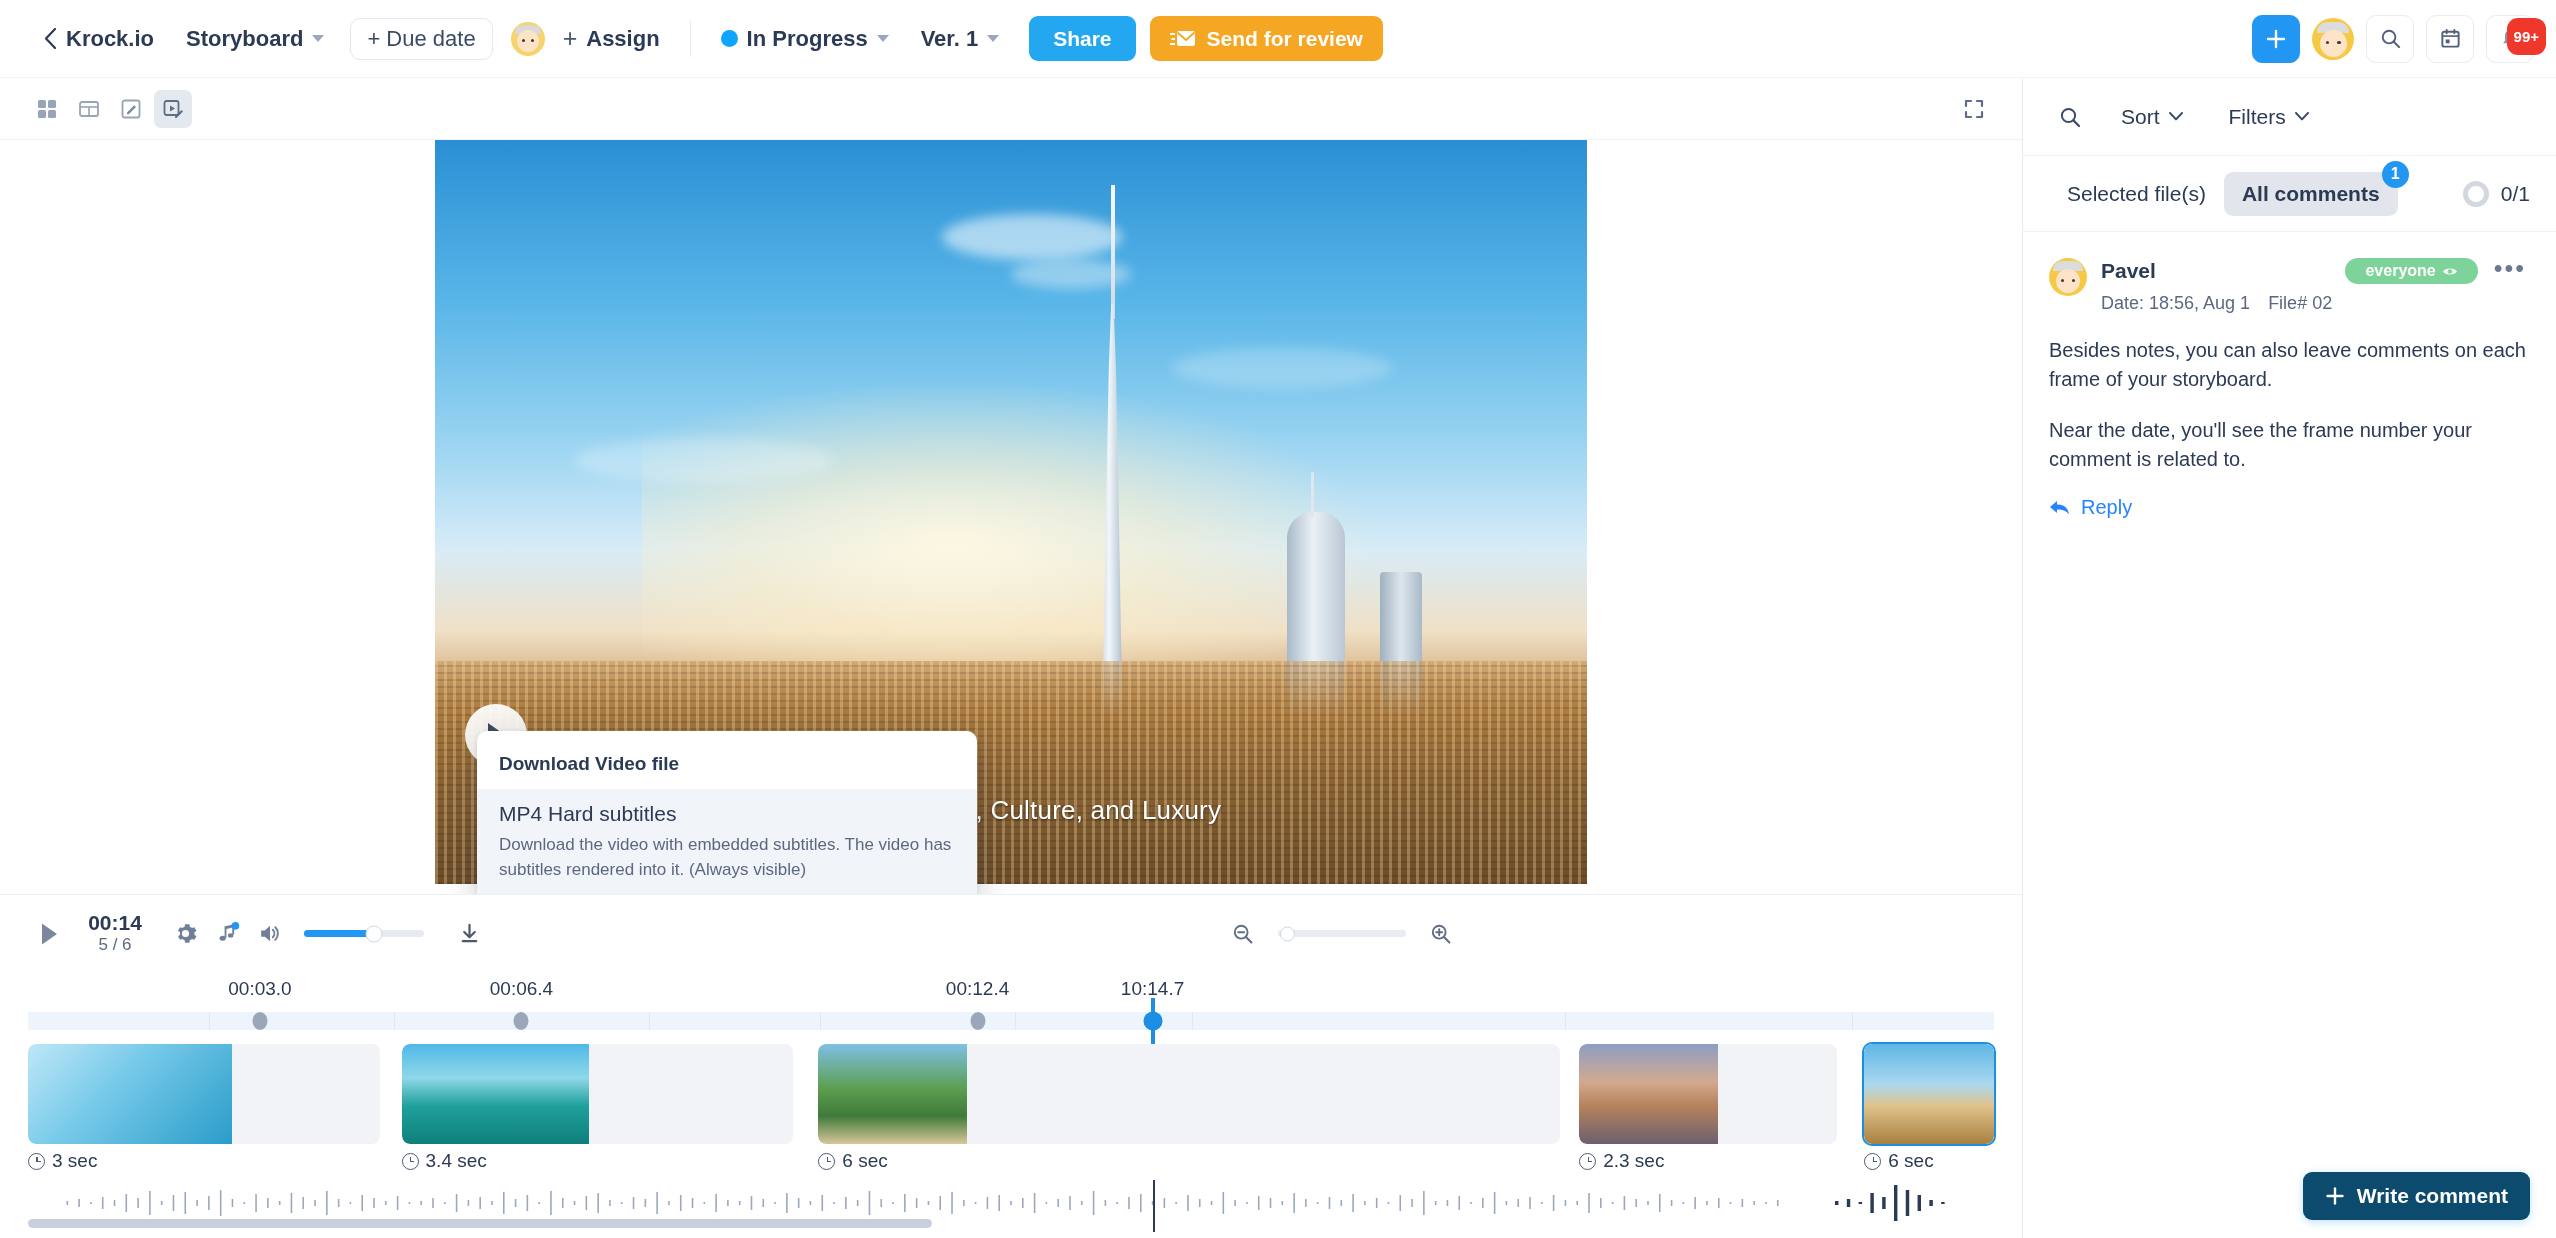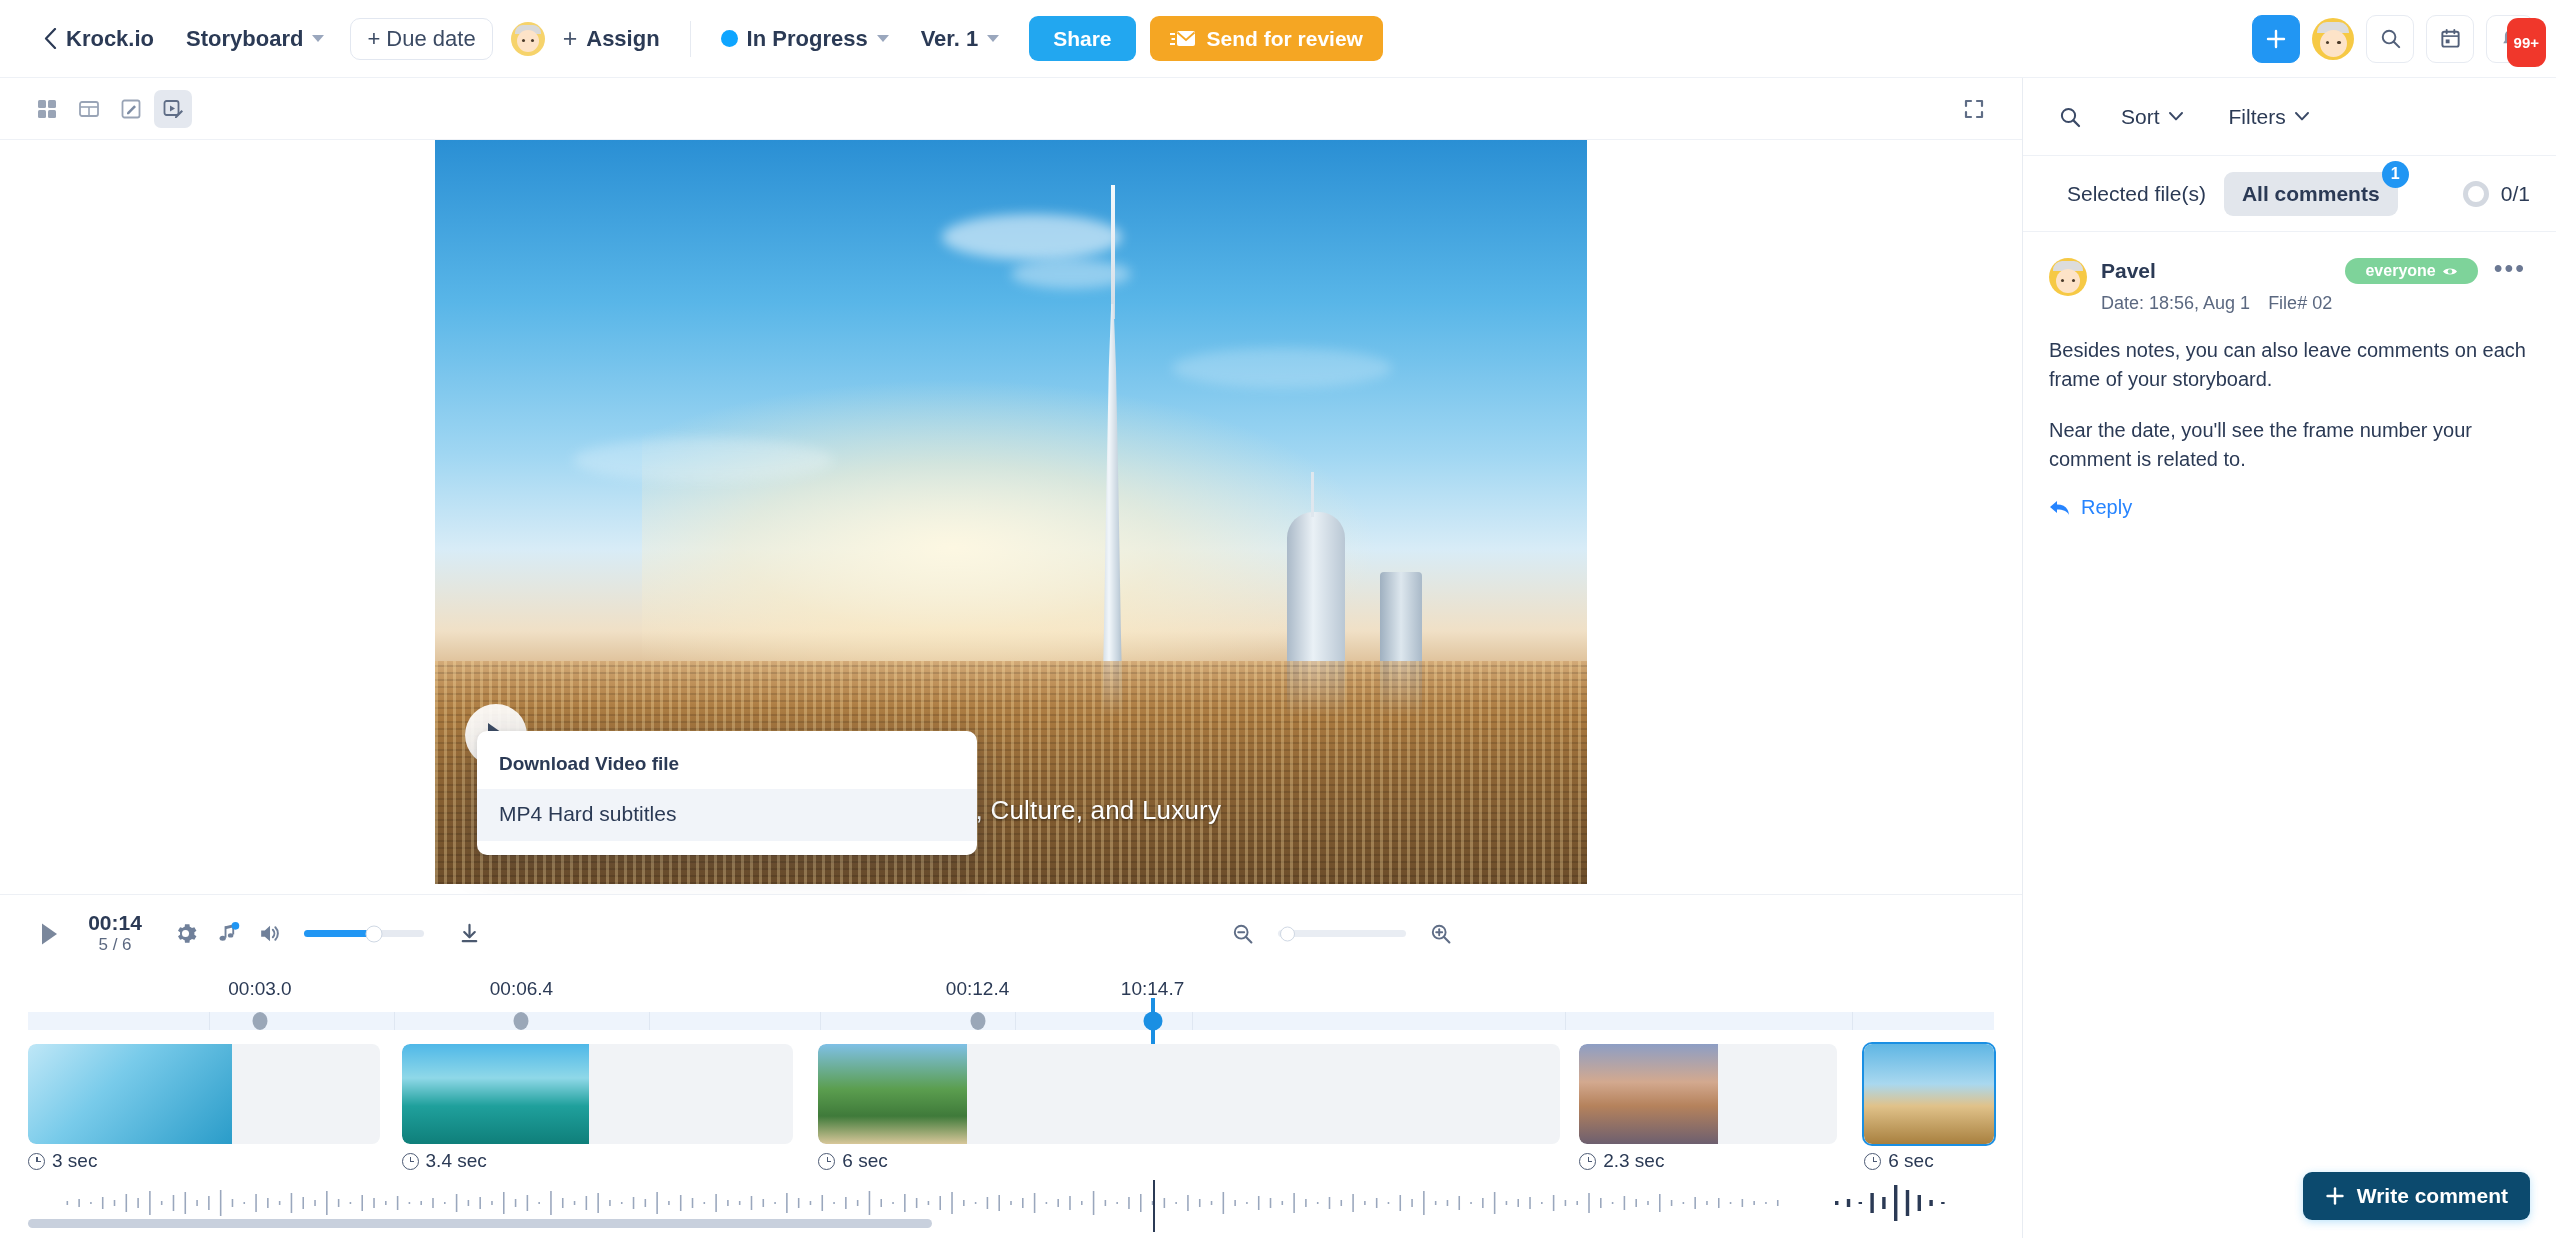--- a/index.html
+++ b/index.html
@@ -62,21 +62,21 @@
   .spacer { flex: 1; }
   .icon-box {
     width: 48px; height: 48px; border-radius: 10px; border:1px solid #e7ebf2;
     display:flex; align-items:center; justify-content:center; cursor:pointer; background:#fff;
     margin-left: 12px; position:relative;
   }
   .icon-box.plusblue { background:#2196f3; border-color:#2196f3; }
   .badge99 {
     position:absolute; right:-13px; top:2px;
     background:#f0372b; color:#fff; font-size:15px; font-weight:700;
-    border-radius: 11px; padding: 16px 7px; line-height:1.15;
+    border-radius: 11px; padding: 10px 7px; line-height:1.15;
   }
   .avatar-top {
     width: 42px; height: 42px; border-radius: 50%;
     background: #f6c945; overflow:hidden; position:relative; margin-left: 12px; flex:none;
     display:flex; align-items:flex-end; justify-content:center; cursor:pointer;
   }
   .avatar-top .face2 { width:27px; height:27px; border-radius:50%; background:#fde3c8; margin-bottom:3px; position:relative;}
   .avatar-top .face2:before, .avatar-top .face2:after { content:''; position:absolute; top:11px; width:3.5px;height:3.5px;border-radius:50%;background:#4a3a2a;}
   .avatar-top .face2:before{left:6px;} .avatar-top .face2:after{right:6px;}
   .avatar-top .hair2 { position:absolute; top:4px; left:5px; right:5px; height:11px; border-radius:10px 10px 0 0; background:#dcdcdc;}
@@ -395,20 +395,21 @@
               <path d="M4 2 L21 14 L4 26 Z" fill="#3c4b63"></path>
             </svg>
           </div>
         </div>
 
         <div class="dropdown">
           <div class="dd-head">Download Video file</div>
 
           <div class="dd-item hl">
             <div class="dd-title">MP4 Hard subtitles</div>
+            <div class="dd-desc">Download the video with embedded subtitles. The video has subtitles rendered into it. (Always visible)</div>
           </div>
 
         </div>
       </div>
 
       <div class="playerbar">
         <div class="pb-icon">
           <svg width="20" height="24" viewBox="0 0 20 24">
             <path d="M3 1.5 L18 12 L3 22.5 Z" fill="#7a879c"></path>
           </svg>

